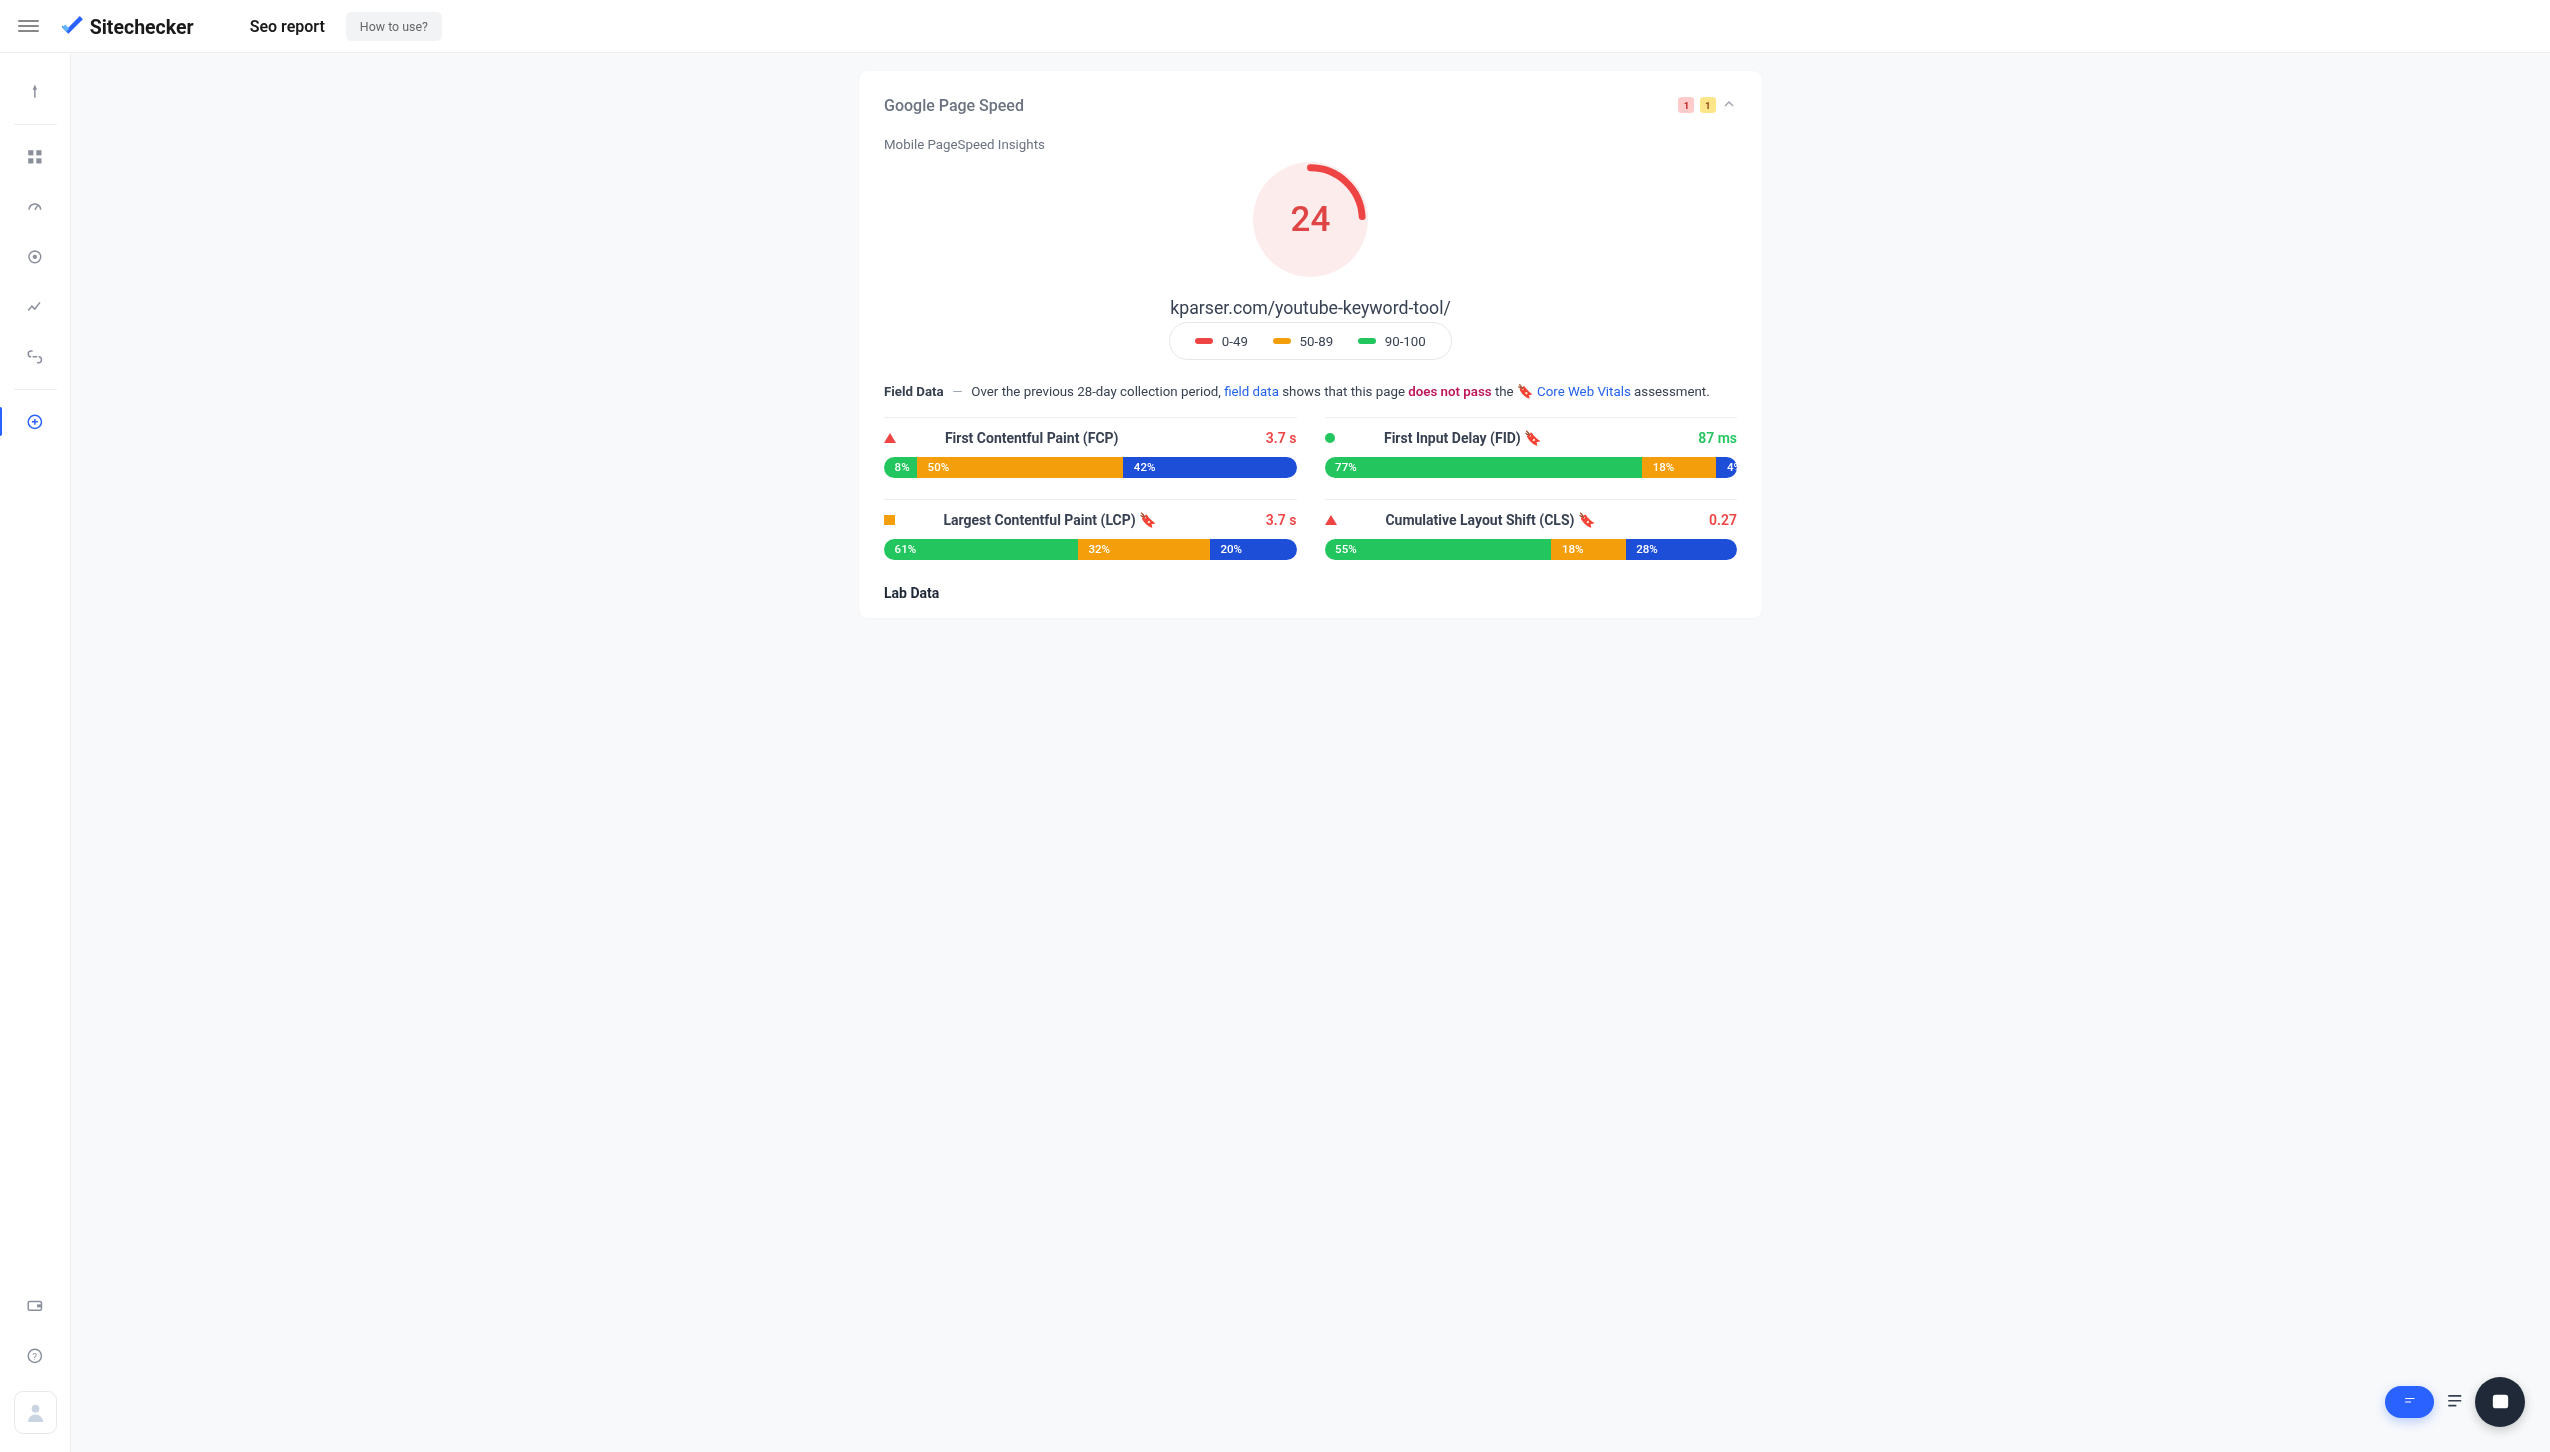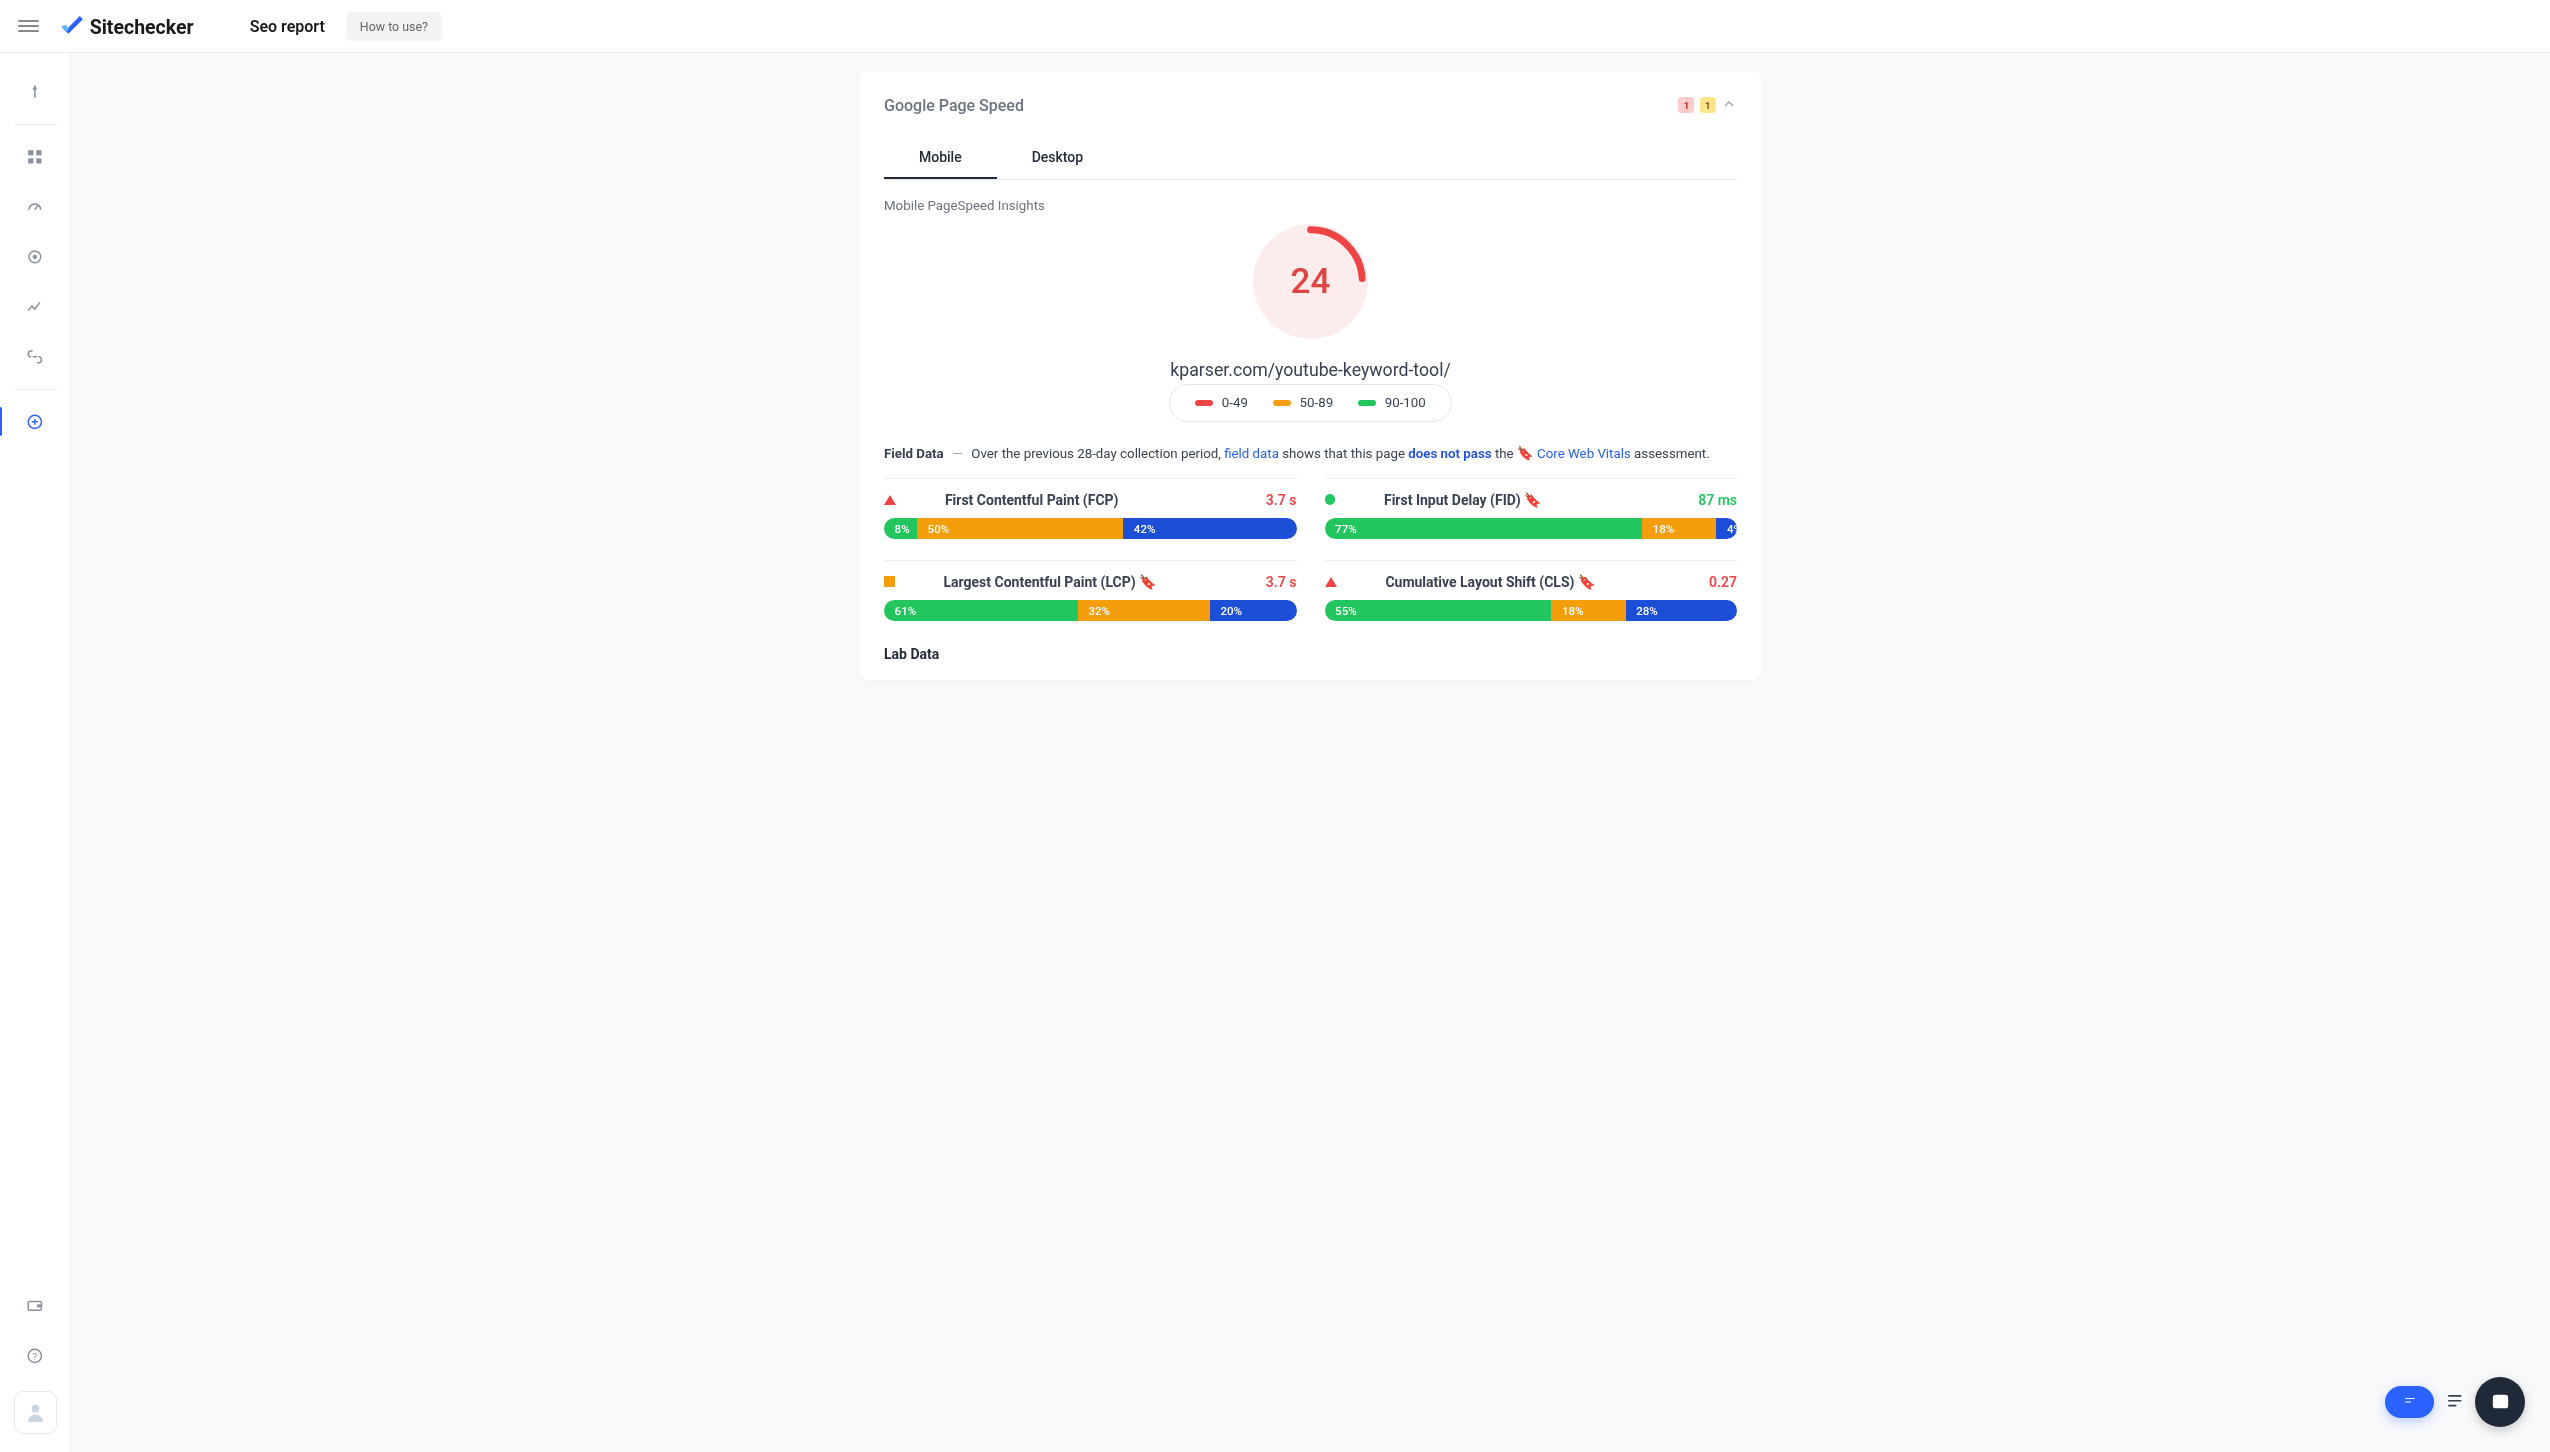--- a/index.html
+++ b/index.html
@@ -50,21 +50,21 @@
 .legend-pill { width: 17.7px; height: 6.2px; border-radius: 885px; }
 .lg-red { background: #ef4444; }
 .lg-amber { background: #f59e0b; }
 .lg-green { background: #22c55e; }
 
 .field-data-row { margin-top: 21px; font-size: 13.3px; color: #374151; line-height: 1.6; }
 .field-data-label { font-weight: 700; }
 .dash { color: #9ca3af; margin: 0 5.3px; }
 .link-blue { color: #2563eb; cursor: pointer; }
 .bookmark-icon { color: #2563eb; margin-right: 3.5px; }
-.text-fail { color: #1d4ed8; font-weight: 600; }
+.text-fail { color: #be185d; font-weight: 600; }
 
 .metrics-grid { display: grid; grid-template-columns: 1fr 1fr; gap: 21px 28px; margin-top: 14px; }
 .metric { border-top: 0.9px solid #eee; padding-top: 12.4px; }
 .metric-head { display: flex; align-items: center; gap: 8.9px; }
 .shape { width: 10.6px; height: 10.6px; flex-shrink: 0; }
 .shape.triangle { width: 0; height: 0; border-left: 6.2px solid transparent; border-right: 6.2px solid transparent; border-bottom: 10.6px solid #ef4444; }
 .shape.square { background: #f59e0b; }
 .shape.circle { background: #22c55e; border-radius: 50%; }
 .metric-name { font-size: 14px; font-weight: 700; color: #374151; flex: 1; display: flex; align-items: center; gap: 3.5px; margin-left: 40px; }
 .metric-value { font-size: 14px; font-weight: 600; }
@@ -175,24 +175,20 @@
         <div class="card-title">Google Page Speed</div>
         <div class="card-header-right">
           <span class="badge-small badge-red">1</span>
           <span class="badge-small badge-amber">1</span>
           <span class="chevron-up"><svg width="16" height="16" viewBox="0 0 24 24">
                 <path fill="none" stroke="currentColor" stroke-width="2" d="M6 15l6-6 6 6"></path>
               </svg></span>
         </div>
       </div>
 
-      <div class="tabs">
-        <div class="tab active">Mobile</div>
-        <div class="tab">Desktop</div>
-      </div>
 
       <div class="subtitle">Mobile PageSpeed Insights</div>
 
       <div class="gauge-wrap">
         <div class="gauge">
           <div class="gauge-bg"></div>
           <svg viewBox="0 0 100 100">
               <circle cx="50" cy="50" r="45" fill="none" stroke="#ef4444" stroke-width="6" stroke-linecap="round" stroke-dasharray="283" stroke-dashoffset="215"></circle>
             </svg>
           <div class="gauge-score">24</div>

